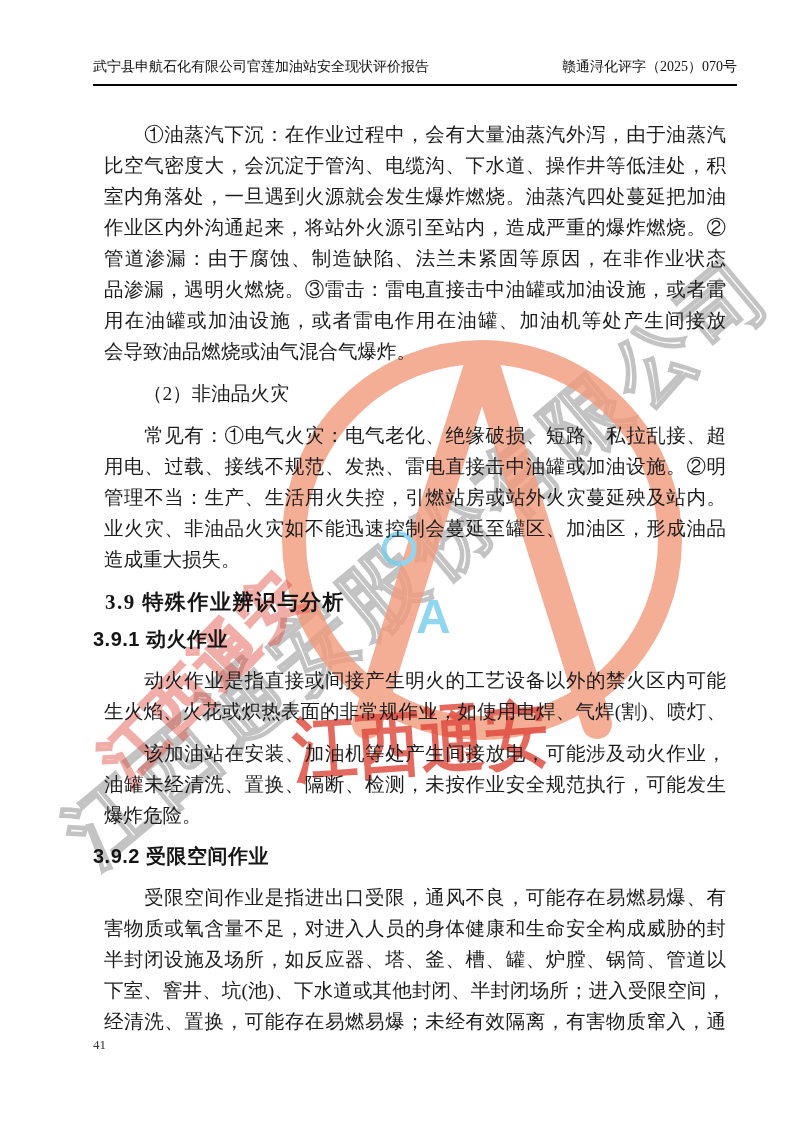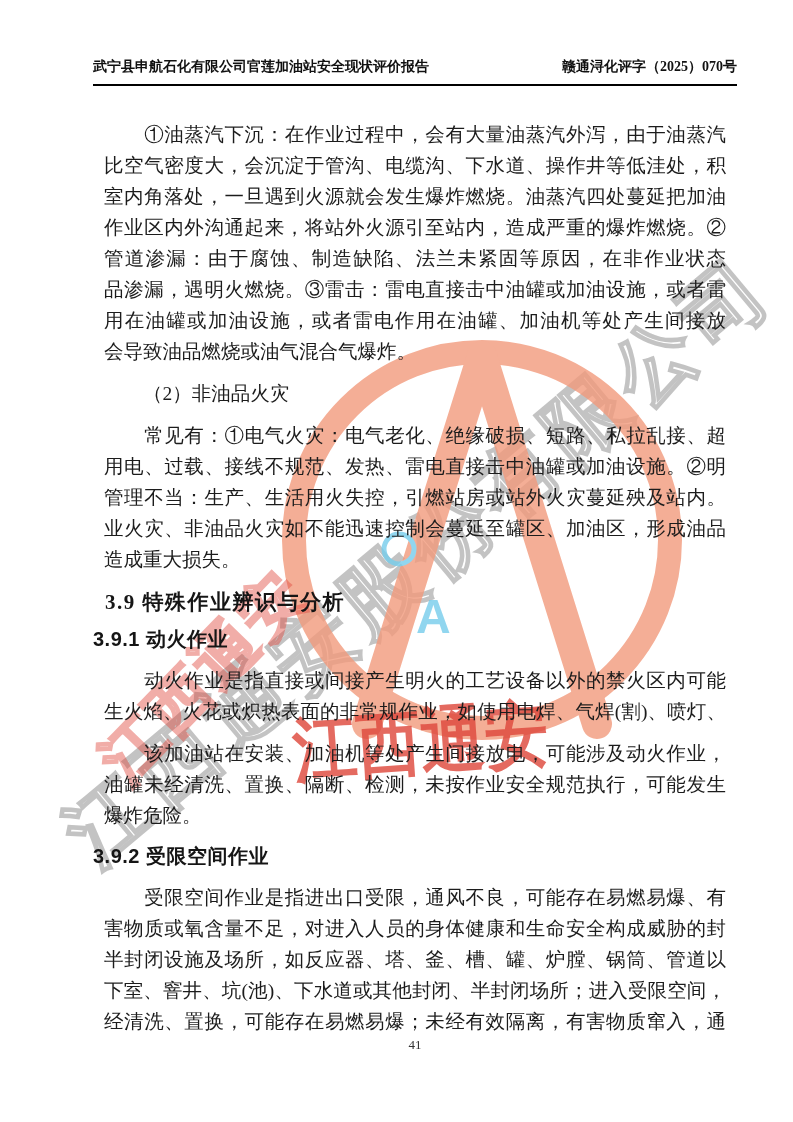--- a/index.html
+++ b/index.html
@@ -9,21 +9,21 @@
     margin:0 auto;
     background:#ffffff;
     overflow:hidden;
     font-family:"Liberation Serif","DejaVu Serif",serif;
     color:#1c1c1c;
   }
   
   .header{
     position:absolute;left:93px;top:58px;width:644px;
     display:flex;justify-content:space-between;align-items:center;
-    font-size:14px;font-weight:bold;color:#111;
+    font-size:14px;font-weight:normal;color:#111;
   }
   .header-rule{
     position:absolute;left:93px;top:84px;width:644px;height:2.4px;
     background:#000;
   }
   
   #content{
     position:absolute;left:93px;top:108px;width:644px;z-index:2;
   }
   .para{margin:11px;}
@@ -38,21 +38,21 @@
     margin:12px 0 5px 12px;letter-spacing:1.5px;color:#151515;
   }
   .h2{
     font-size:20px;font-weight:bold;line-height:29px;
     margin:8px 0 3px 0;letter-spacing:0.5px;color:#151515;
     font-family:"Liberation Sans","DejaVu Sans",sans-serif;
   }
   
   .footer{
     position:absolute;left:93px;top:1037px;width:644px;z-index:2;
-    text-align:center;font-size:13px;color:#333;
+    text-align:left;font-size:13px;color:#333;
   }
   
   .wm{position:absolute;white-space:nowrap;pointer-events:none;}
   .wm-gray{
     left:78px;top:792px;z-index:0;
     font-size:82px;font-weight:bold;letter-spacing:7px;
     color:transparent;
     -webkit-text-stroke:2px rgba(135,135,135,0.5);
     transform:rotate(-40deg);transform-origin:0 50%;
   }

